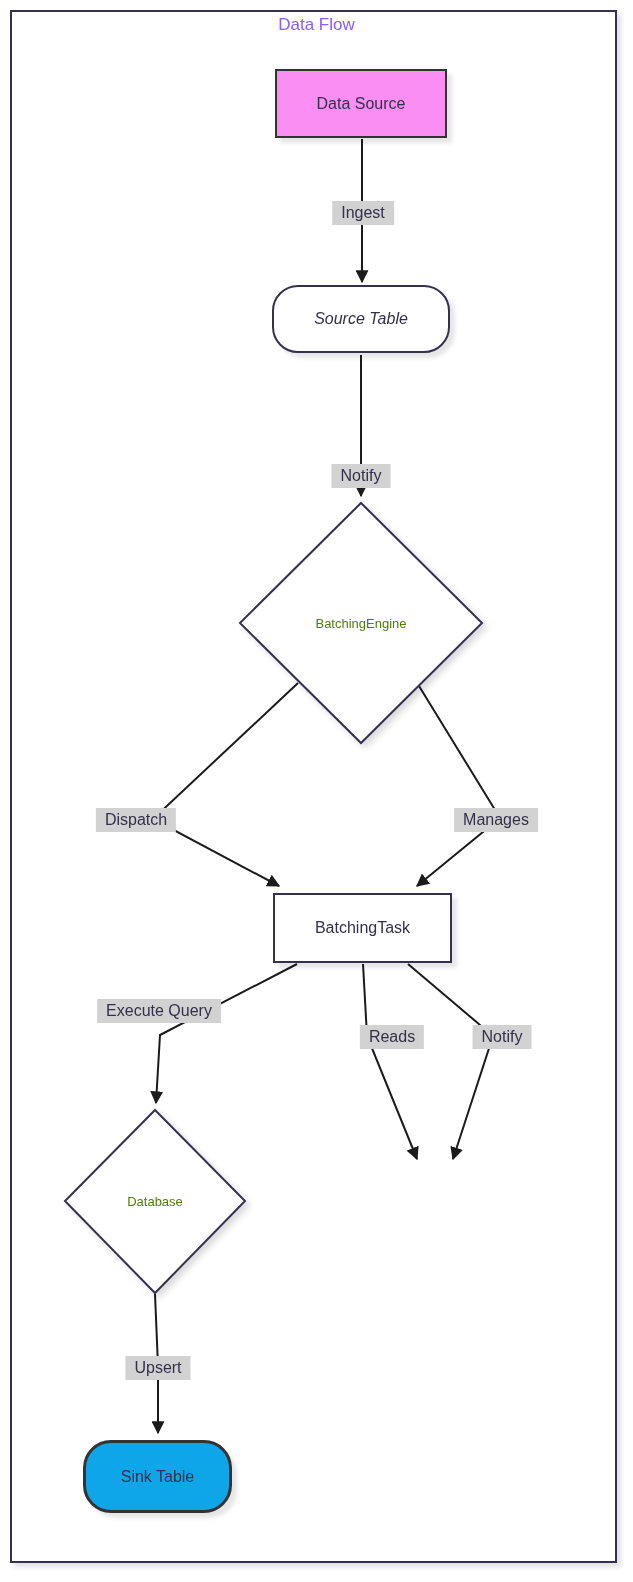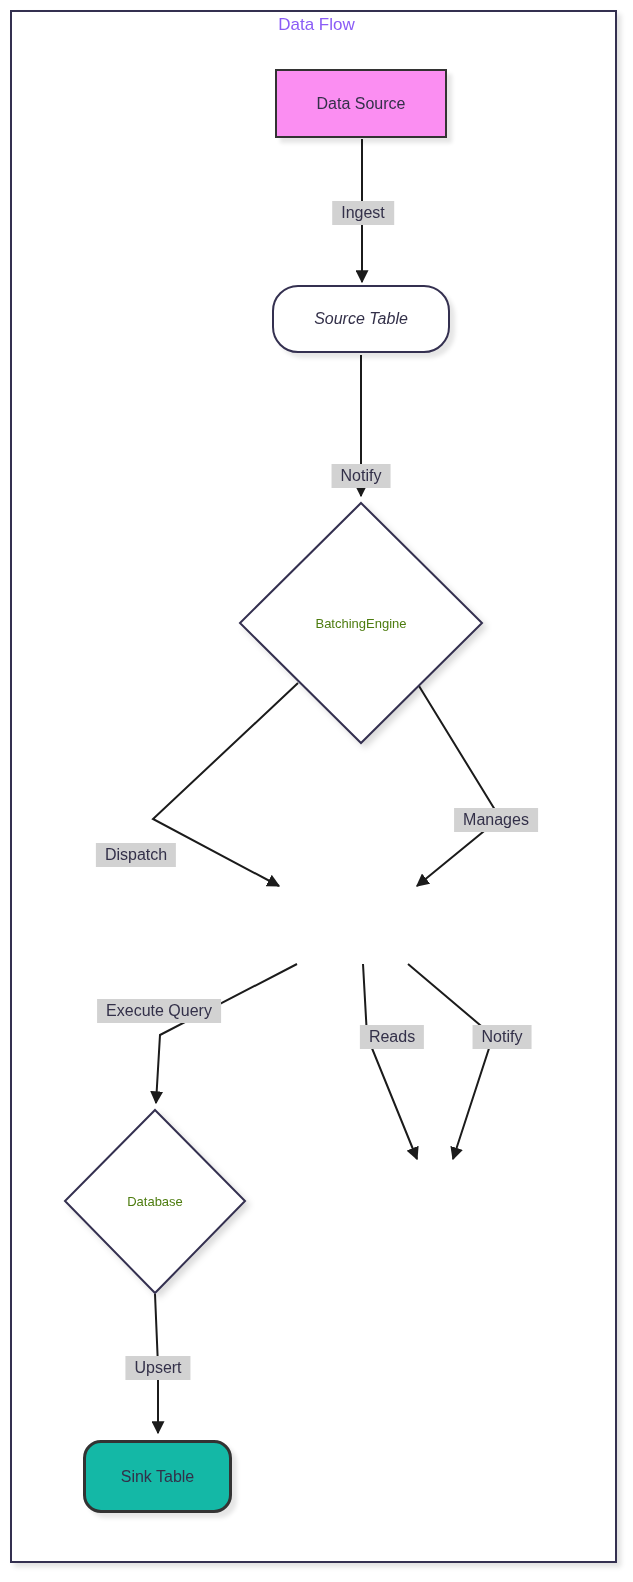--- a/index.html
+++ b/index.html
@@ -40,22 +40,22 @@
     text-align: center;
   }
   .node.rect-pink {
     left: 275px; top: 69px; width: 172px; height: 69px;
     background: #fb8ef2; border: 2.5px solid #333333;
   }
   .node.stadium-source { left: 272px; top: 285px; width: 178px; height: 68px; border-radius: 26px; font-style: italic; }
   .node.rect-task  { left: 273px; top: 893px; width: 179px; height: 70px; }
   .node.rect-dirty { left: 322px; top: 1166px; width: 226px; height: 69px; }
   .node.stadium-sink {
-    left: 83px; top: 1440px; width: 149px; height: 73px; border-radius: 18px;
-    background: #14b8a6; border: 3px solid #333333;
+    left: 83px; top: 1440px; width: 149px; height: 73px; border-radius: 28px;
+    background: #0ea5e9; border: 3px solid #333333;
   }
   .diamond-label {
     position: absolute;
     transform: translate(-50%, -50%);
     color: #4d7c0f; font-size: 13px;
     z-index: 2; white-space: nowrap;
   }
   .diamond-label.engine { left: 361px; top: 623px; }
   .diamond-label.database { left: 155px; top: 1201px; }
   .edge-label {
@@ -63,21 +63,21 @@
     transform: translate(-50%, -50%);
     background: #d2d2d2;
     color: #333049;
     font-size: 16px;
     padding: 3px 9px;
     z-index: 3;
     white-space: nowrap;
   }
   .el-ingest  { left: 363px; top: 213px; }
   .el-notify  { left: 361px; top: 428px; margin-top: 48px; }
-  .el-dispatch{ left: 136px; top: 855px; text-align: center; }
+  .el-dispatch{ left: 136px; top: 820px; text-align: center; }
   .el-manages { left: 496px; top: 820px; }
   .el-execute { left: 159px; top: 1011px; }
   .el-reads   { left: 365px; top: 1037px; margin-left: 27px; }
   .el-updates { left: 502px; top: 1037px; }
   .el-upsert  { left: 158px; top: 1368px; }
   .edge-path { stroke: #1b1b1b; stroke-width: 2; fill: none; }
   .diamond-shape {
     fill: #ffffff; stroke: #343050; stroke-width: 2;
     filter: drop-shadow(4px 4px 3px rgba(0,0,0,0.14));
   }
@@ -113,20 +113,23 @@
   <div class="node rect-pink">
     <span>Data Source</span>
   </div>
 
   <div class="node stadium-source">
     <span>Source Table</span>
   </div>
 
   <div class="diamond-label engine">BatchingEngine</div>
 
+  <div class="node rect-task">
+    <span>BatchingTask</span>
+  </div>
 
   <div class="diamond-label database">Database</div>
 
 
   <div class="node stadium-sink">
     <span>Sink Table</span>
   </div>
 
   <div class="edge-label el-ingest">Ingest</div>
   <div class="edge-label el-notify">Notify</div>

